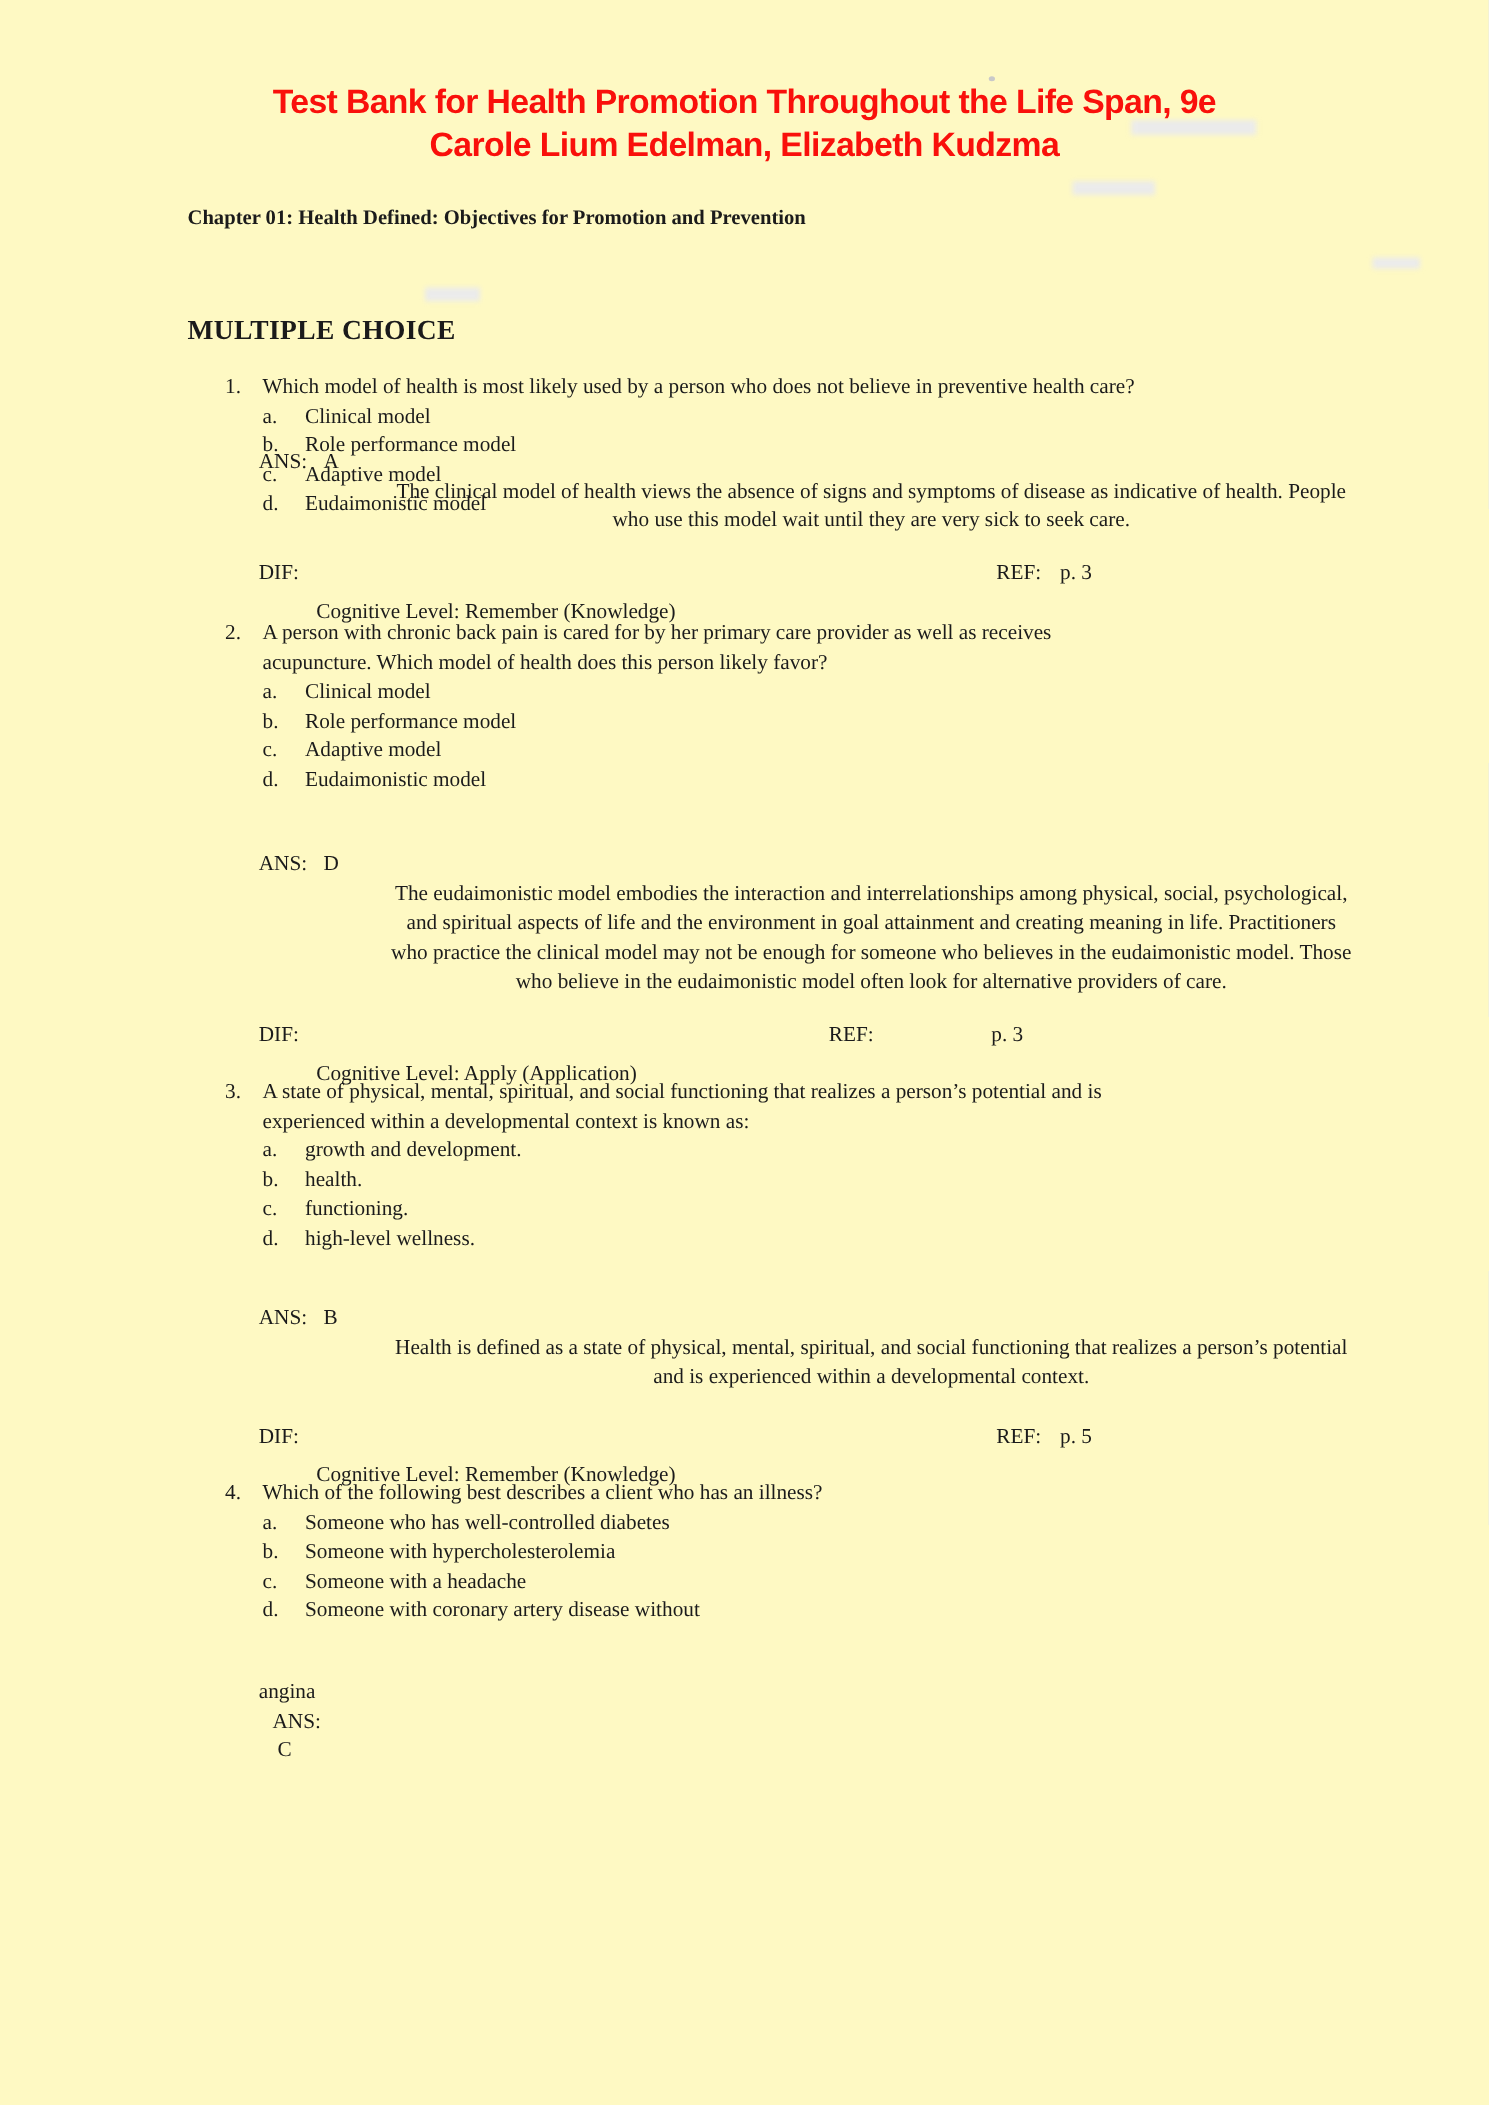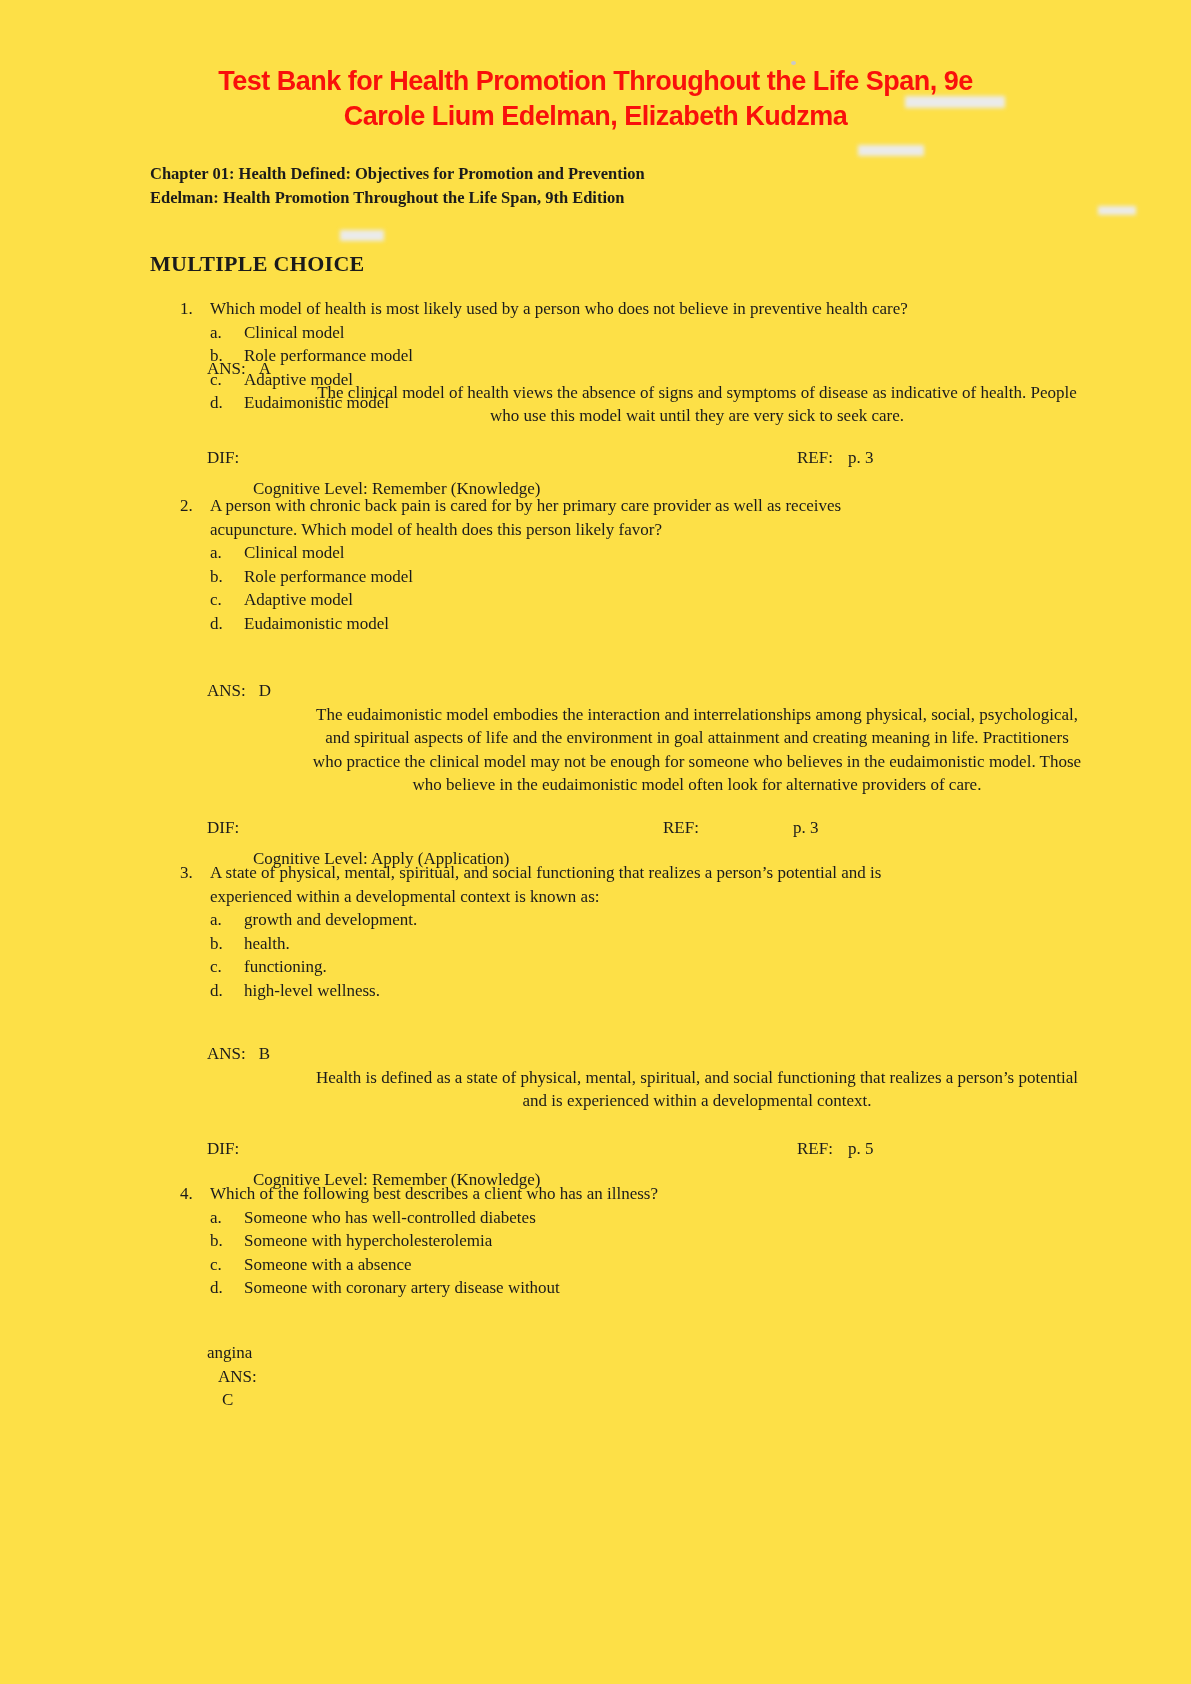--- a/index.html
+++ b/index.html
@@ -1,18 +1,18 @@
 <!DOCTYPE html>
 <html><head>
 <meta charset="utf-8">
 <style>
   html,body { margin:0; padding:0; background:#e8e8e8; }
   .page {
     position:relative; width:1191px; height:1684px; margin:0 auto;
-    background:#fde047; overflow:hidden;
+    background:#fef9c3; overflow:hidden;
     font-family:"Liberation Serif", serif;
     color:#1b1b1b; font-size:17px; line-height:23.5px;
   }
   .abs { position:absolute; }
 
   
   .title {
     left:0; right:0; top:64px; text-align:center;
     font-family:"Liberation Sans", sans-serif;
     font-weight:bold; font-size:27px; line-height:35px; letter-spacing:-0.5px;
@@ -69,21 +69,20 @@
   <span class="artifact" style="left:1098px; top:206px; width:38px; height:9px;"></span>
   <span class="artifact" style="left:340px; top:230px; width:44px; height:11px;"></span>
 
   <div class="abs title" style="color:#f9100b;">
     <div>Test Bank for Health Promotion Throughout the Life Span, 9e</div>
     <div>Carole Lium Edelman, Elizabeth Kudzma</div>
   </div>
 
   <div class="abs chapter">
     <div>Chapter 01: Health Defined: Objectives for Promotion and Prevention</div>
-    <div>Edelman: Health Promotion Throughout the Life Span, 9th Edition</div>
   </div>
 
   <div class="abs mc-heading">MULTIPLE CHOICE</div>
 
   <div class="abs qblock" style="top:297px;">
     <div class="q-line">
       <span class="q-num">1.</span>
       <span class="q-text">Which model of health is most likely used by a person who does not believe in preventive health care?</span>
     </div>
     <div class="opt">
@@ -204,21 +203,21 @@
     <div class="opt">
       <span class="opt-letter">a.</span>
       <span>Someone who has well-controlled diabetes</span>
     </div>
     <div class="opt">
       <span class="opt-letter">b.</span>
       <span>Someone with hypercholesterolemia</span>
     </div>
     <div class="opt">
       <span class="opt-letter">c.</span>
-      <span>Someone with a absence</span>
+      <span>Someone with a headache</span>
     </div>
     <div class="opt">
       <span class="opt-letter">d.</span>
       <span>Someone with coronary artery disease without</span>
     </div>
   </div>
 
   <div class="abs tail-line">
     <span>angina</span>
     <span class="tail-ans-label">ANS:</span>

